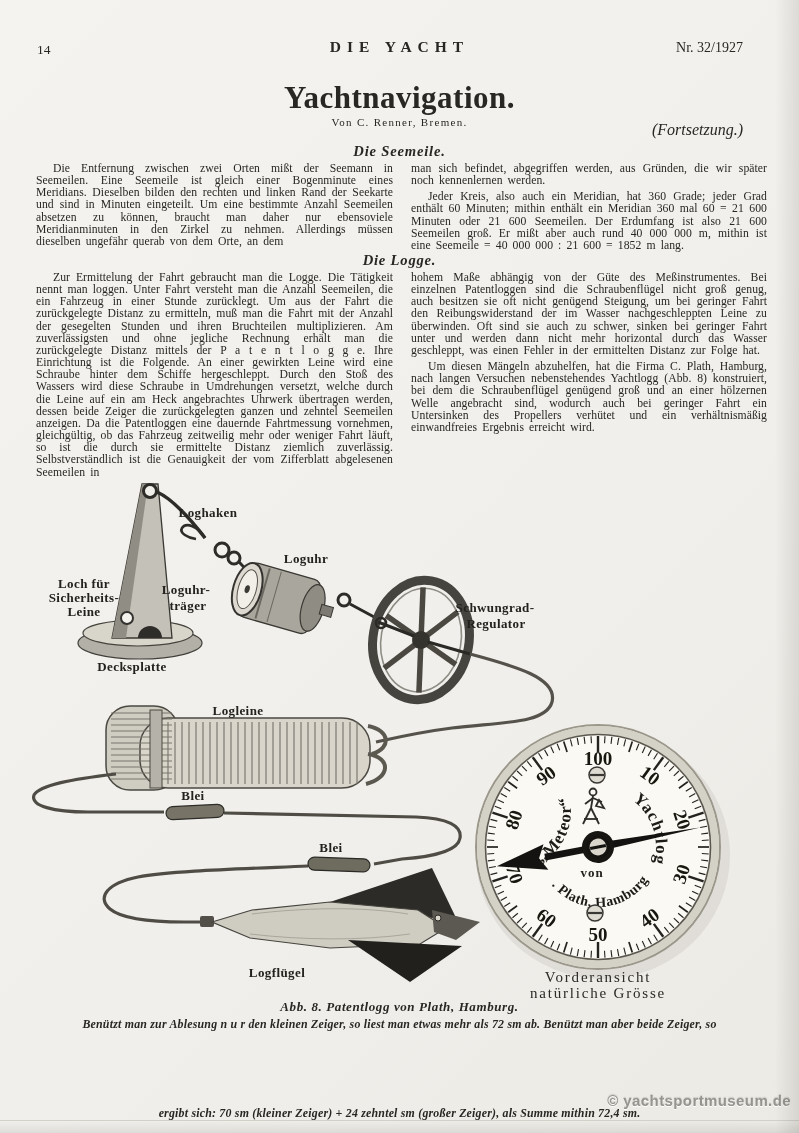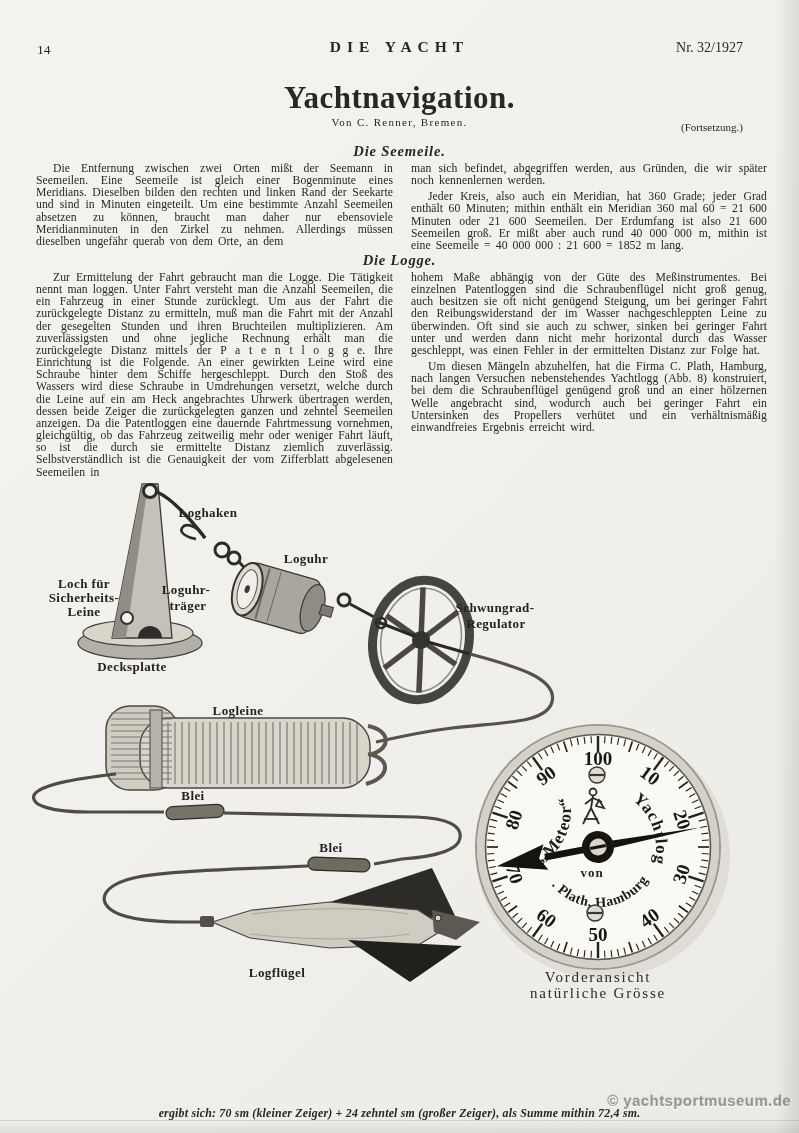--- a/index.html
+++ b/index.html
@@ -7,21 +7,21 @@
         background:linear-gradient(135deg,#f4f3ef 0%,#f0efeb 60%,#eceae5 100%);
         font-family:"Liberation Serif","DejaVu Serif",serif;color:#282724;}
   .hdr-num{position:absolute;top:42px;left:37px;font-size:13.5px;text-align:right;}
   .hdr-title{position:absolute;top:38px;left:0;width:100%;text-align:center;
              font-size:15.5px;font-weight:700;letter-spacing:6px;}
   .hdr-issue{position:absolute;top:40px;right:56px;font-size:14px;}
   .art-title{position:absolute;top:80px;left:0;width:100%;text-align:center;
              font-size:31px;font-weight:700;letter-spacing:0.5px;}
   .byline{position:absolute;top:116px;left:0;width:100%;text-align:center;
           font-size:11px;letter-spacing:1.3px;}
-  .forts{position:absolute;top:121px;right:56px;font-size:11px;}
+  .forts{position:absolute;top:121px;right:56px;font-size:16px;font-style:italic;}
   .sec-heading{position:absolute;left:0;width:100%;text-align:center;
                font-size:14.6px;font-weight:700;font-style:italic;letter-spacing:0.8px;}
   .h-seemeile{top:143px;}
   .h-logge{top:252px;}
   .col{position:absolute;text-align:justify;font-size:11.7px;line-height:12.15px;
        word-spacing:2.1px;letter-spacing:0.05px;}
   .col p{margin:0;}
   .col p.ind{text-indent:17px;}
   .col p + p{margin-top:4px;}
   .c1l{top:163px;left:36px;width:357px;}
@@ -377,19 +377,21 @@
         <circle cx="598" cy="365" r="16" fill="#171613"></circle>
         <circle cx="598" cy="365" r="10" fill="#d9d5cb" stroke="#14130f" stroke-width="3"></circle>
         <line x1="590" y1="365" x2="606" y2="365" stroke="#14130f" stroke-width="3"></line>
       </g>
 
       <text class="dial-view" x="598" y="500" text-anchor="middle">Vorderansicht</text>
       <text class="dial-view" x="598" y="516" text-anchor="middle">natürliche Grösse</text>
     </g>
   </svg>
 
+  <div class="fig-caption">Abb. 8.  Patentlogg von Plath, Hamburg.</div>
+  <div class="fig-note note1">Benützt man zur Ablesung n u r den kleinen Zeiger, so liest man etwas mehr als 72 sm ab.  Benützt man aber beide Zeiger, so</div>
   <div class="fig-note note2">ergibt sich: 70 sm (kleiner Zeiger) + 24 zehntel sm (großer Zeiger), als Summe mithin 72,4 sm.</div>
 
   <div class="bottom-rule"></div>
   <div class="watermark">© yachtsportmuseum.de</div>
   <div class="edge-shadow-r"></div>
   <div class="edge-shadow-b"></div>
 </div>
 
 </body></html>

